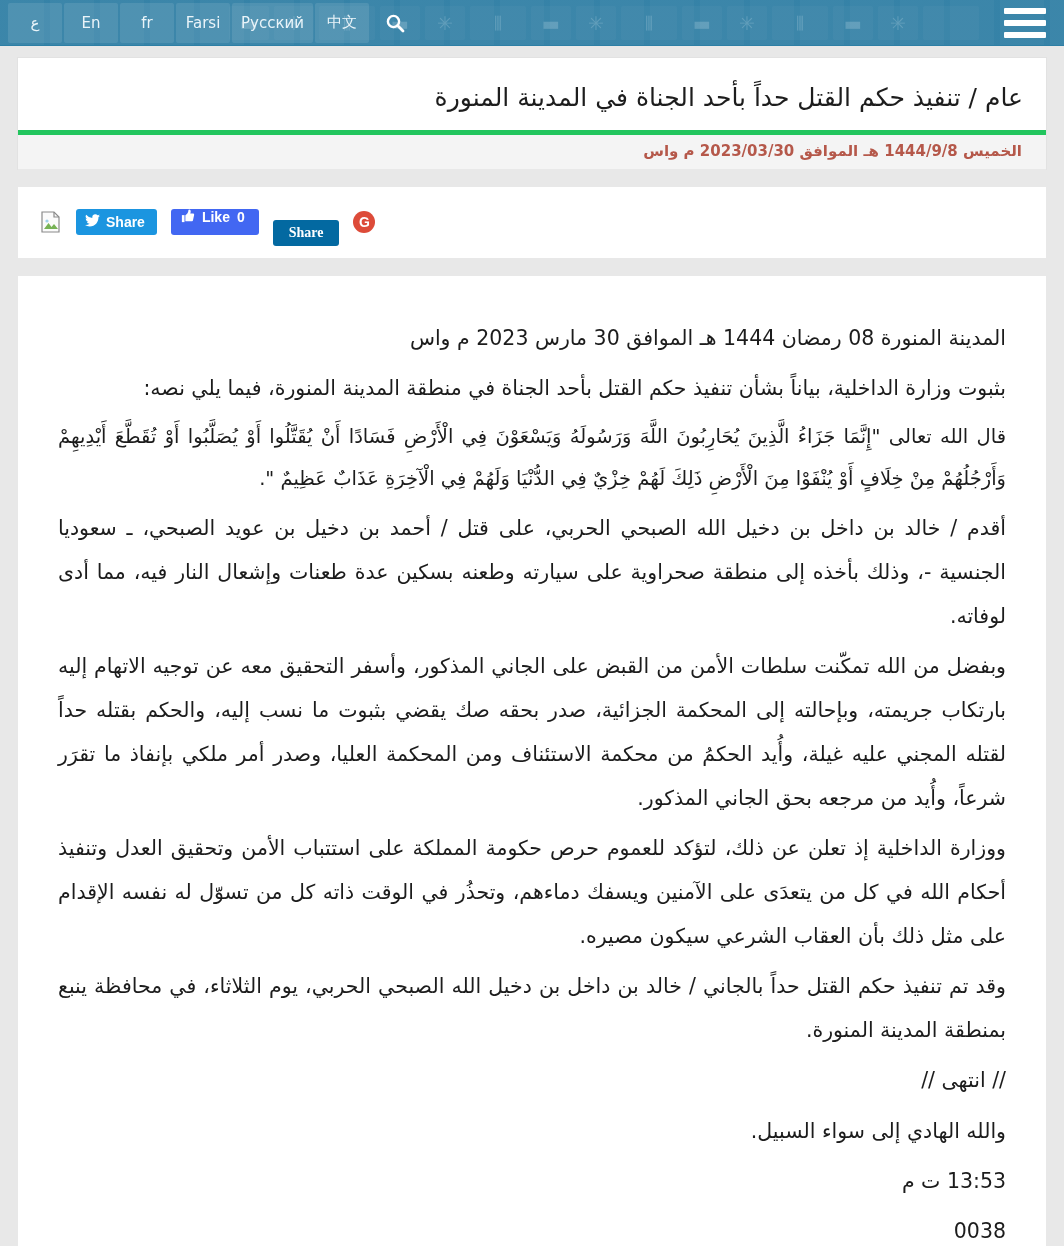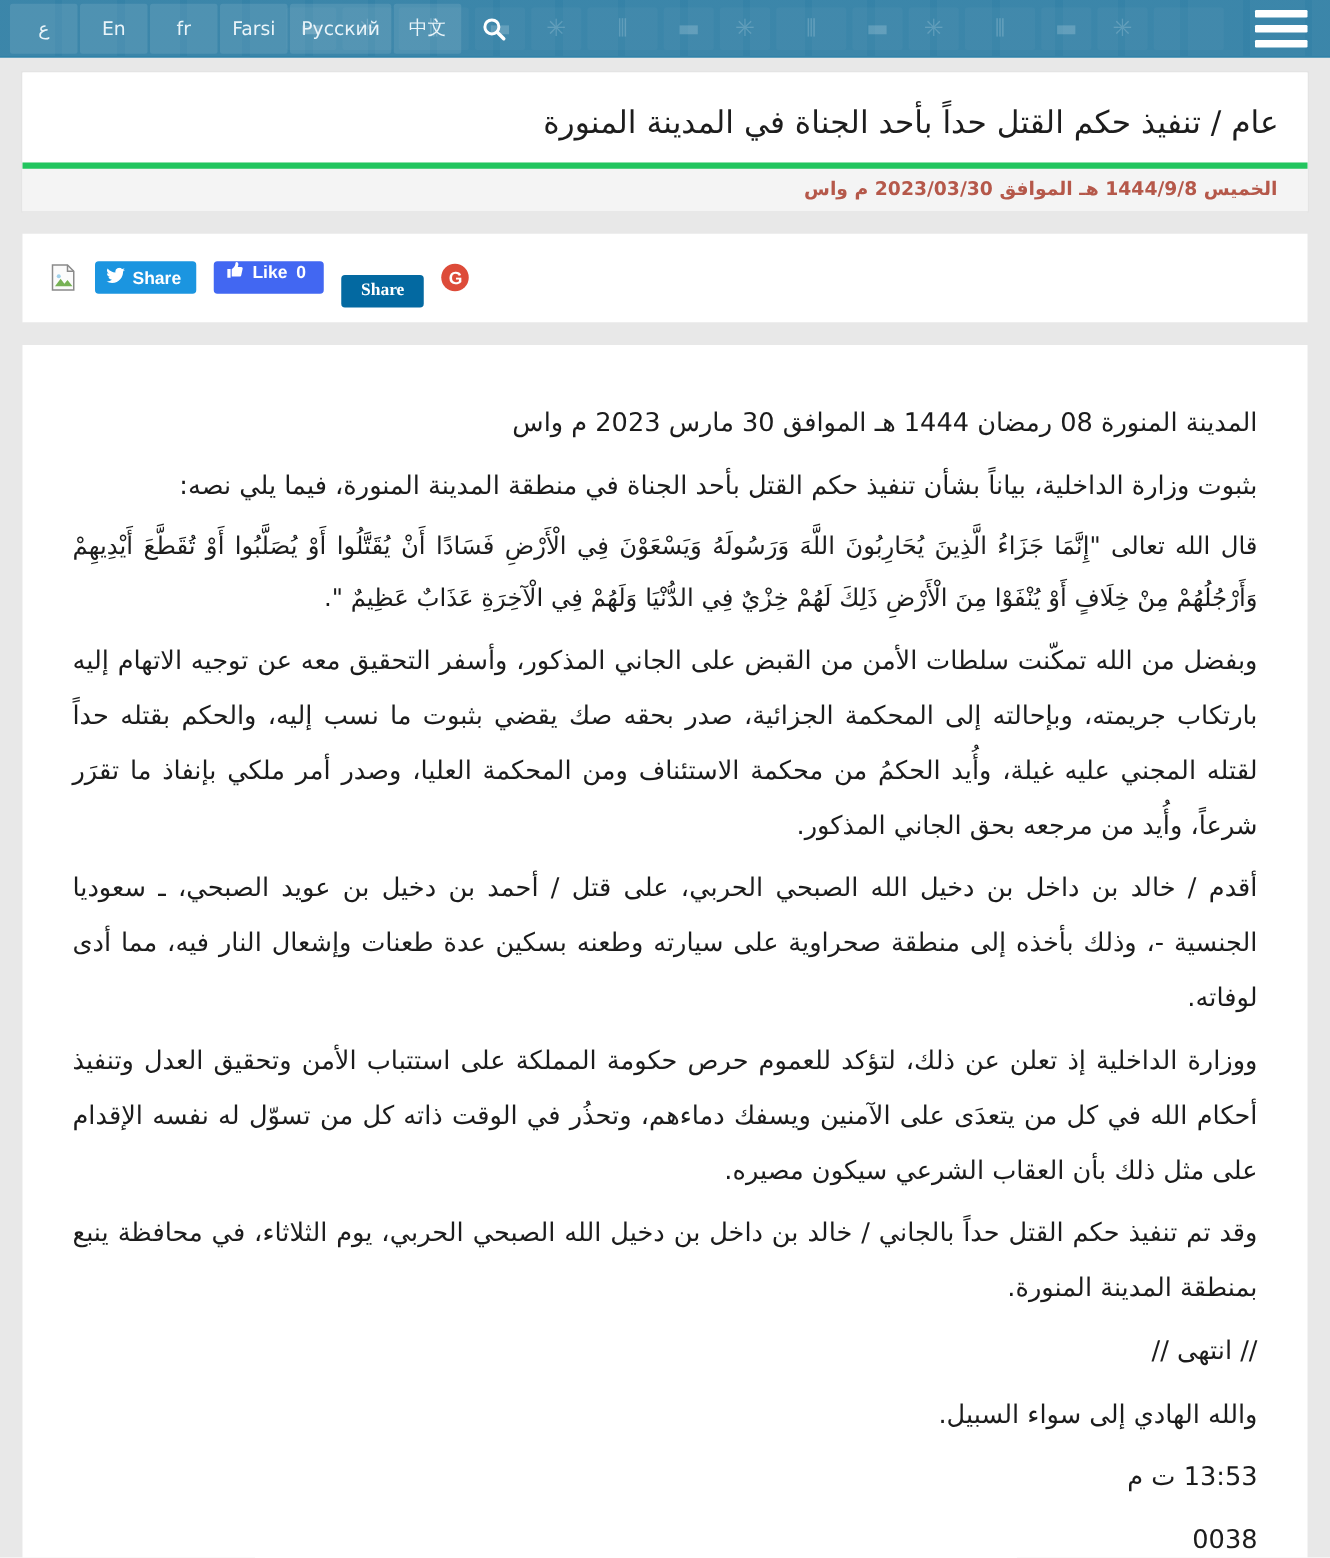--- a/index.html
+++ b/index.html
@@ -357,22 +357,22 @@
       <div class="gplus">G</div>
     </div>
   </div>
 
   <div class="gap"></div>
 
   <div class="article-card">
     <p class="plain">المدينة المنورة 08 رمضان 1444 هـ الموافق 30 مارس 2023 م واس</p>
     <p class="plain">بثبوت وزارة الداخلية، بياناً بشأن تنفيذ حكم القتل بأحد الجناة في منطقة المدينة المنورة، فيما يلي نصه:</p>
     <p class="verse">قال الله تعالى "إِنَّمَا جَزَاءُ الَّذِينَ يُحَارِبُونَ اللَّهَ وَرَسُولَهُ وَيَسْعَوْنَ فِي الْأَرْضِ فَسَادًا أَنْ يُقَتَّلُوا أَوْ يُصَلَّبُوا أَوْ تُقَطَّعَ أَيْدِيهِمْ وَأَرْجُلُهُمْ مِنْ خِلَافٍ أَوْ يُنْفَوْا مِنَ الْأَرْضِ ذَلِكَ لَهُمْ خِزْيٌ فِي الدُّنْيَا وَلَهُمْ فِي الْآخِرَةِ عَذَابٌ عَظِيمٌ ".</p>
+    <p>أقدم / خالد بن داخل بن دخيل الله الصبحي الحربي، على قتل / أحمد بن دخيل بن عويد الصبحي، ـ سعوديا الجنسية -، وذلك بأخذه إلى منطقة صحراوية على سيارته وطعنه بسكين عدة طعنات وإشعال النار فيه، مما أدى لوفاته.</p>
     <p>وبفضل من الله تمكّنت سلطات الأمن من القبض على الجاني المذكور، وأسفر التحقيق معه عن توجيه الاتهام إليه بارتكاب جريمته، وبإحالته إلى المحكمة الجزائية، صدر بحقه صك يقضي بثبوت ما نسب إليه، والحكم بقتله حداً لقتله المجني عليه غيلة، وأُيد الحكمُ من محكمة الاستئناف ومن المحكمة العليا، وصدر أمر ملكي بإنفاذ ما تقرَر شرعاً، وأُيد من مرجعه بحق الجاني المذكور.</p>
-    <p>أقدم / خالد بن داخل بن دخيل الله الصبحي الحربي، على قتل / أحمد بن دخيل بن عويد الصبحي، ـ سعوديا الجنسية -، وذلك بأخذه إلى منطقة صحراوية على سيارته وطعنه بسكين عدة طعنات وإشعال النار فيه، مما أدى لوفاته.</p>
     <p>ووزارة الداخلية إذ تعلن عن ذلك، لتؤكد للعموم حرص حكومة المملكة على استتباب الأمن وتحقيق العدل وتنفيذ أحكام الله في كل من يتعدَى على الآمنين ويسفك دماءهم، وتحذُر في الوقت ذاته كل من تسوّل له نفسه الإقدام على مثل ذلك بأن العقاب الشرعي سيكون مصيره.</p>
     <p>وقد تم تنفيذ حكم القتل حداً بالجاني / خالد بن داخل بن دخيل الله الصبحي الحربي، يوم الثلاثاء، في محافظة ينبع بمنطقة المدينة المنورة.</p>
     <p class="plain">// انتهى //</p>
     <p class="plain">والله الهادي إلى سواء السبيل.</p>
     <p class="plain">13:53 ت م</p>
     <p class="plain tight">0038</p>
 
     <div class="footer-url">www.spa.gov.sa/w1881437</div>
   </div>
 

